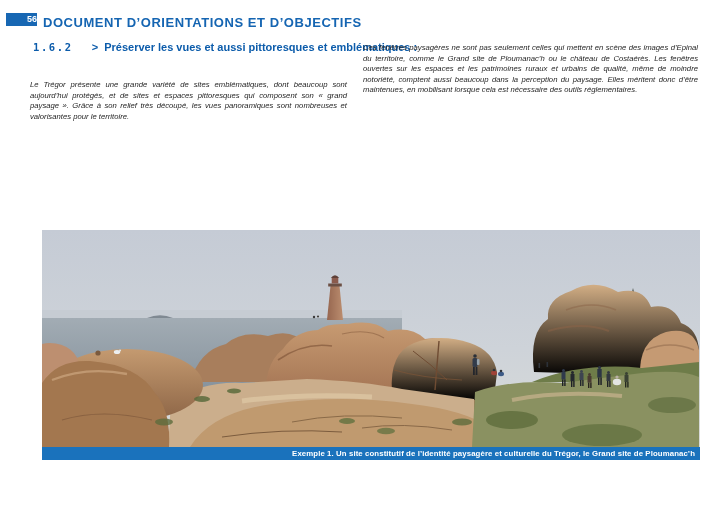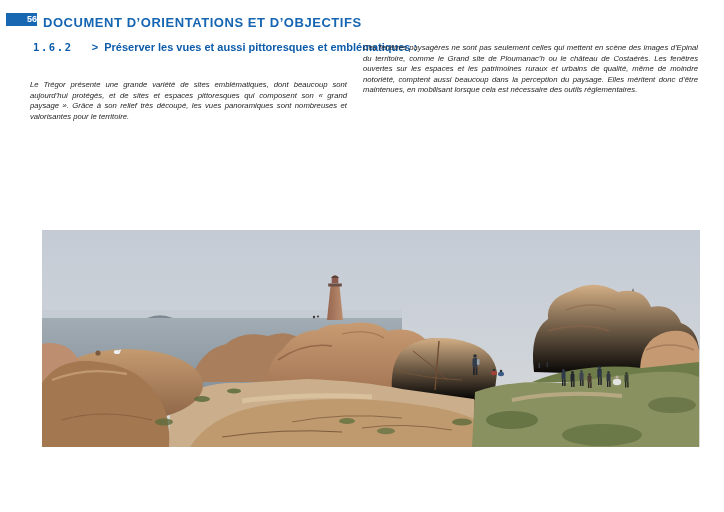--- a/index.html
+++ b/index.html
@@ -224,15 +224,18 @@
           <rect x="565" y="151" width="1.4" height="6" fill="#202327"></rect>
           <rect x="567.2" y="151" width="1.4" height="6" fill="#202327"></rect>
         <circle cx="575" cy="147" r="1.6" fill="#b9b0a4"></circle>
           <ellipse cx="575" cy="152" rx="4.2" ry="3.2" fill="#e3e4e2"></ellipse>
         <circle cx="584.5" cy="143.5" r="1.5" fill="#3a4233"></circle>
           <rect x="582.5" y="145" width="4" height="7" fill="#3a4233"></rect>
           <rect x="583" y="152" width="1.4" height="5.5" fill="#24281f"></rect>
           <rect x="585.2" y="152" width="1.4" height="5.5" fill="#24281f"></rect>
       </g>
     </svg>
+    <figcaption class="caption-bar">
+      <span>Exemple 1. Un site constitutif de l’identité paysagère et culturelle du Trégor, le Grand site de Ploumanac’h</span>
+    </figcaption>
   </figure>
 
 </div>
 
 </body></html>

